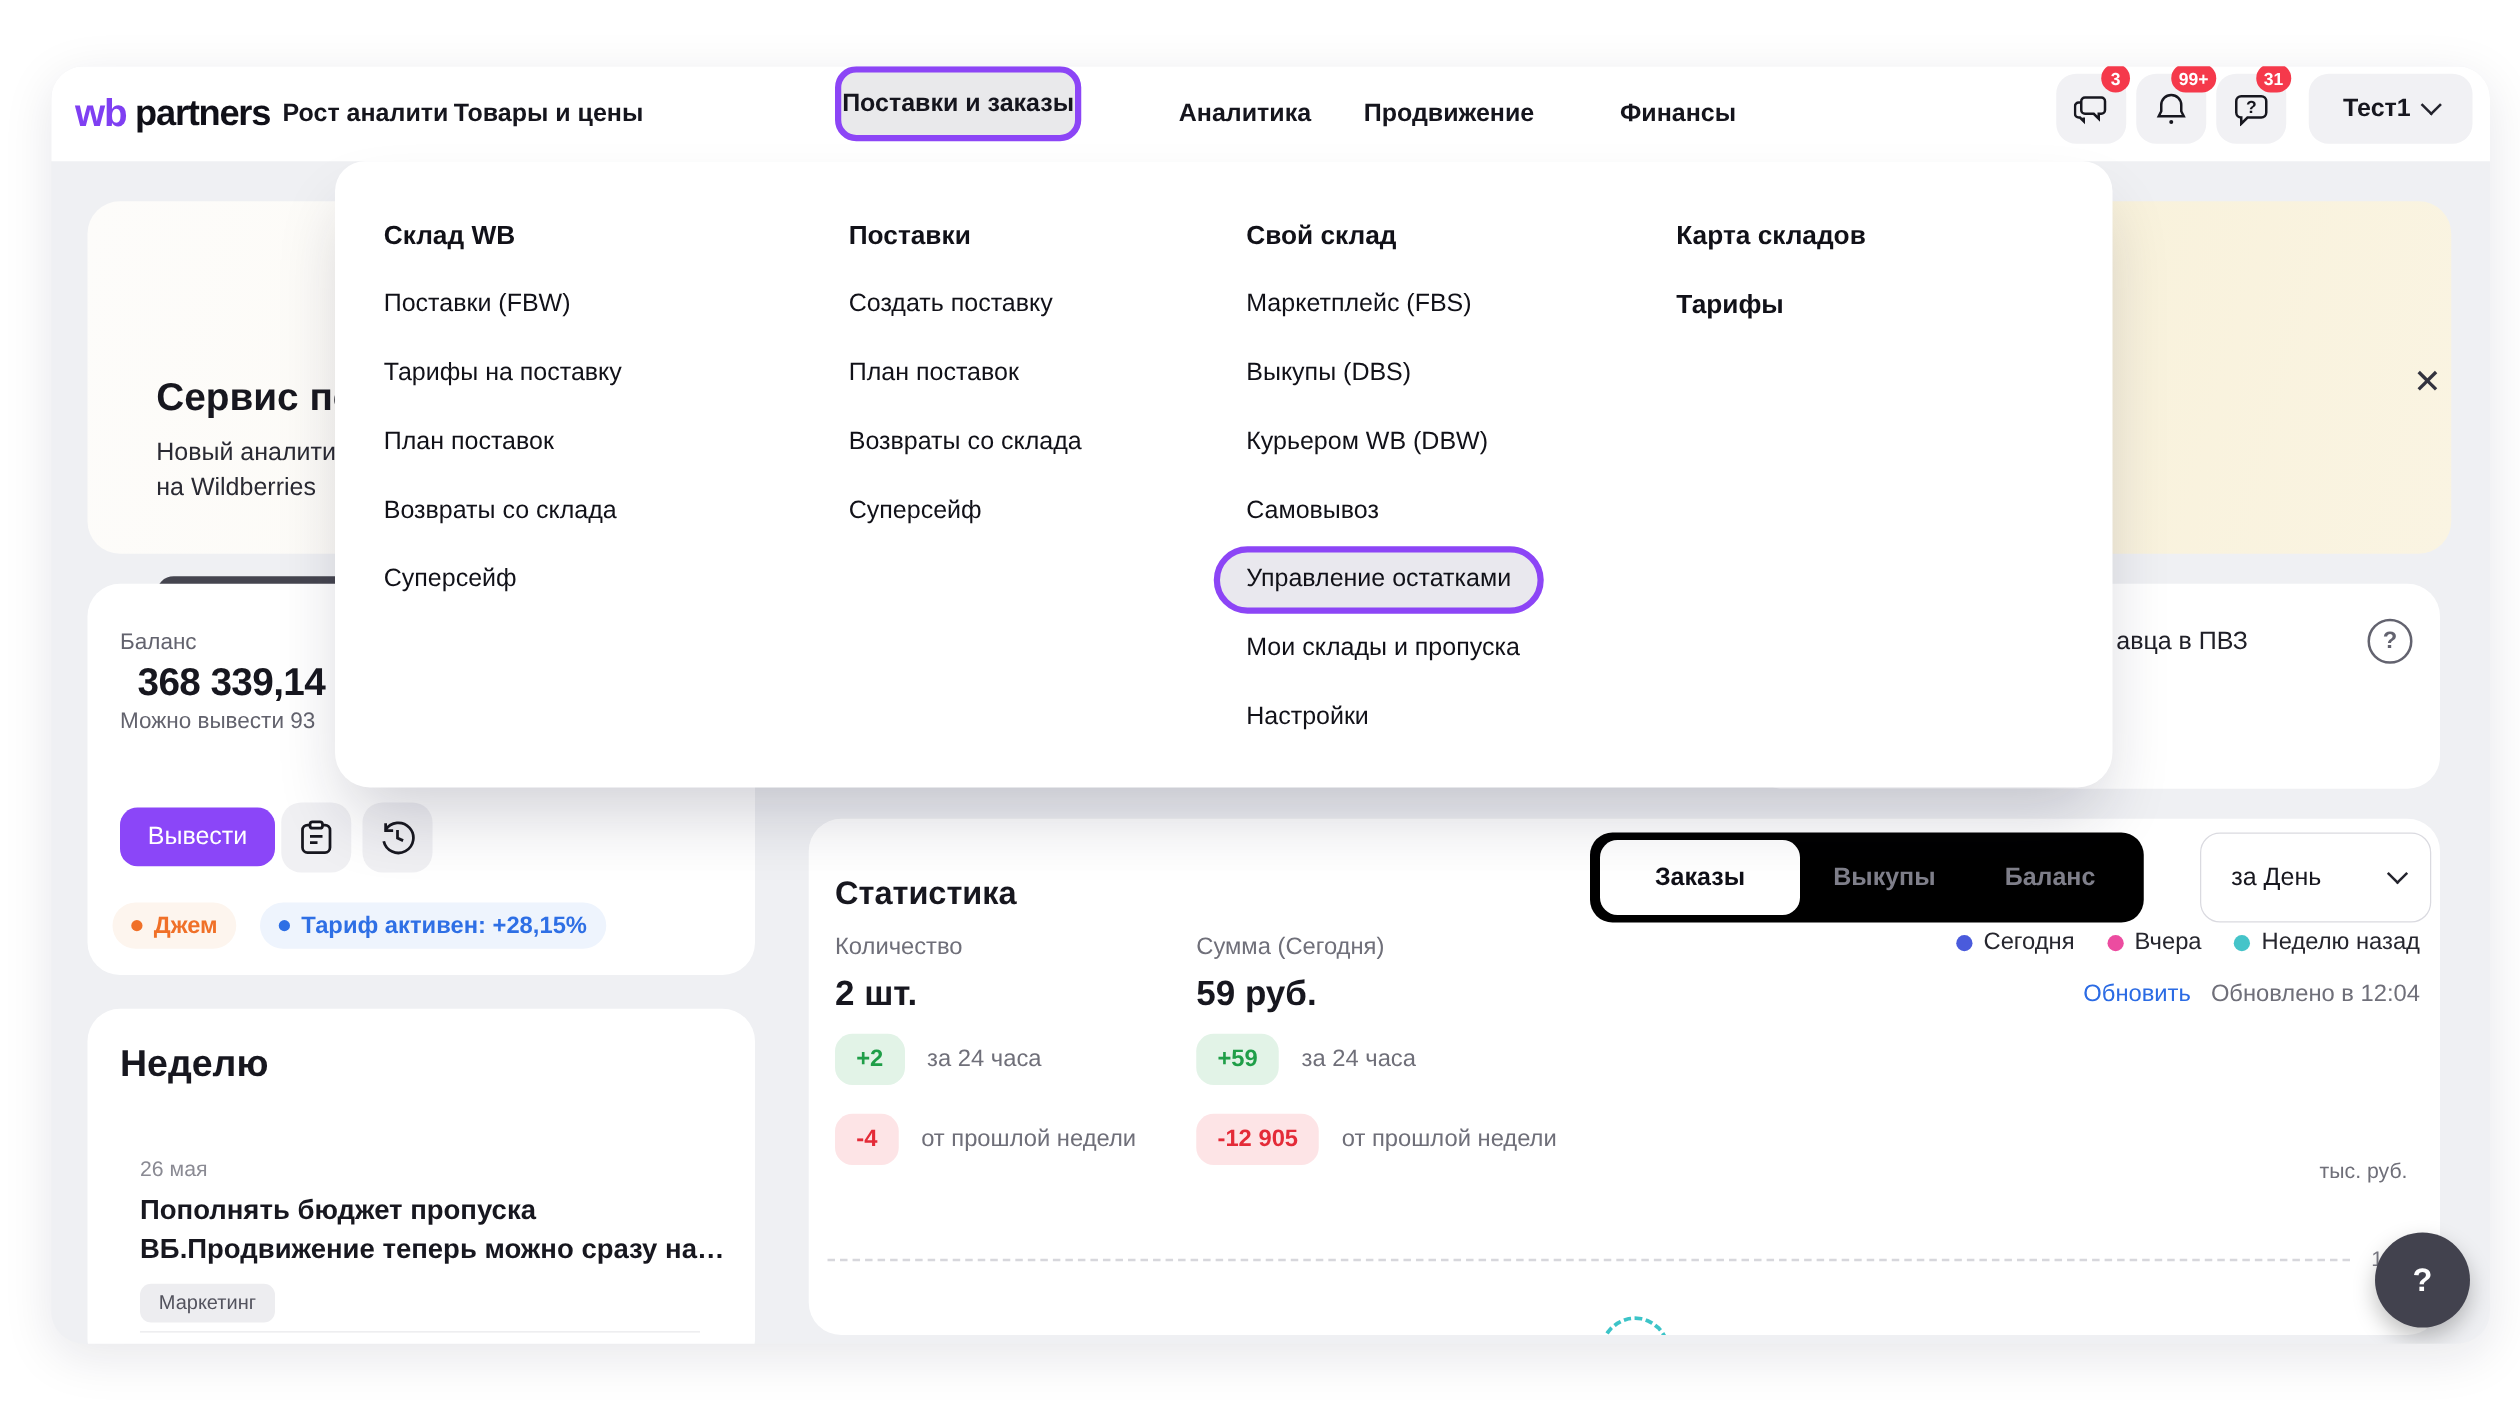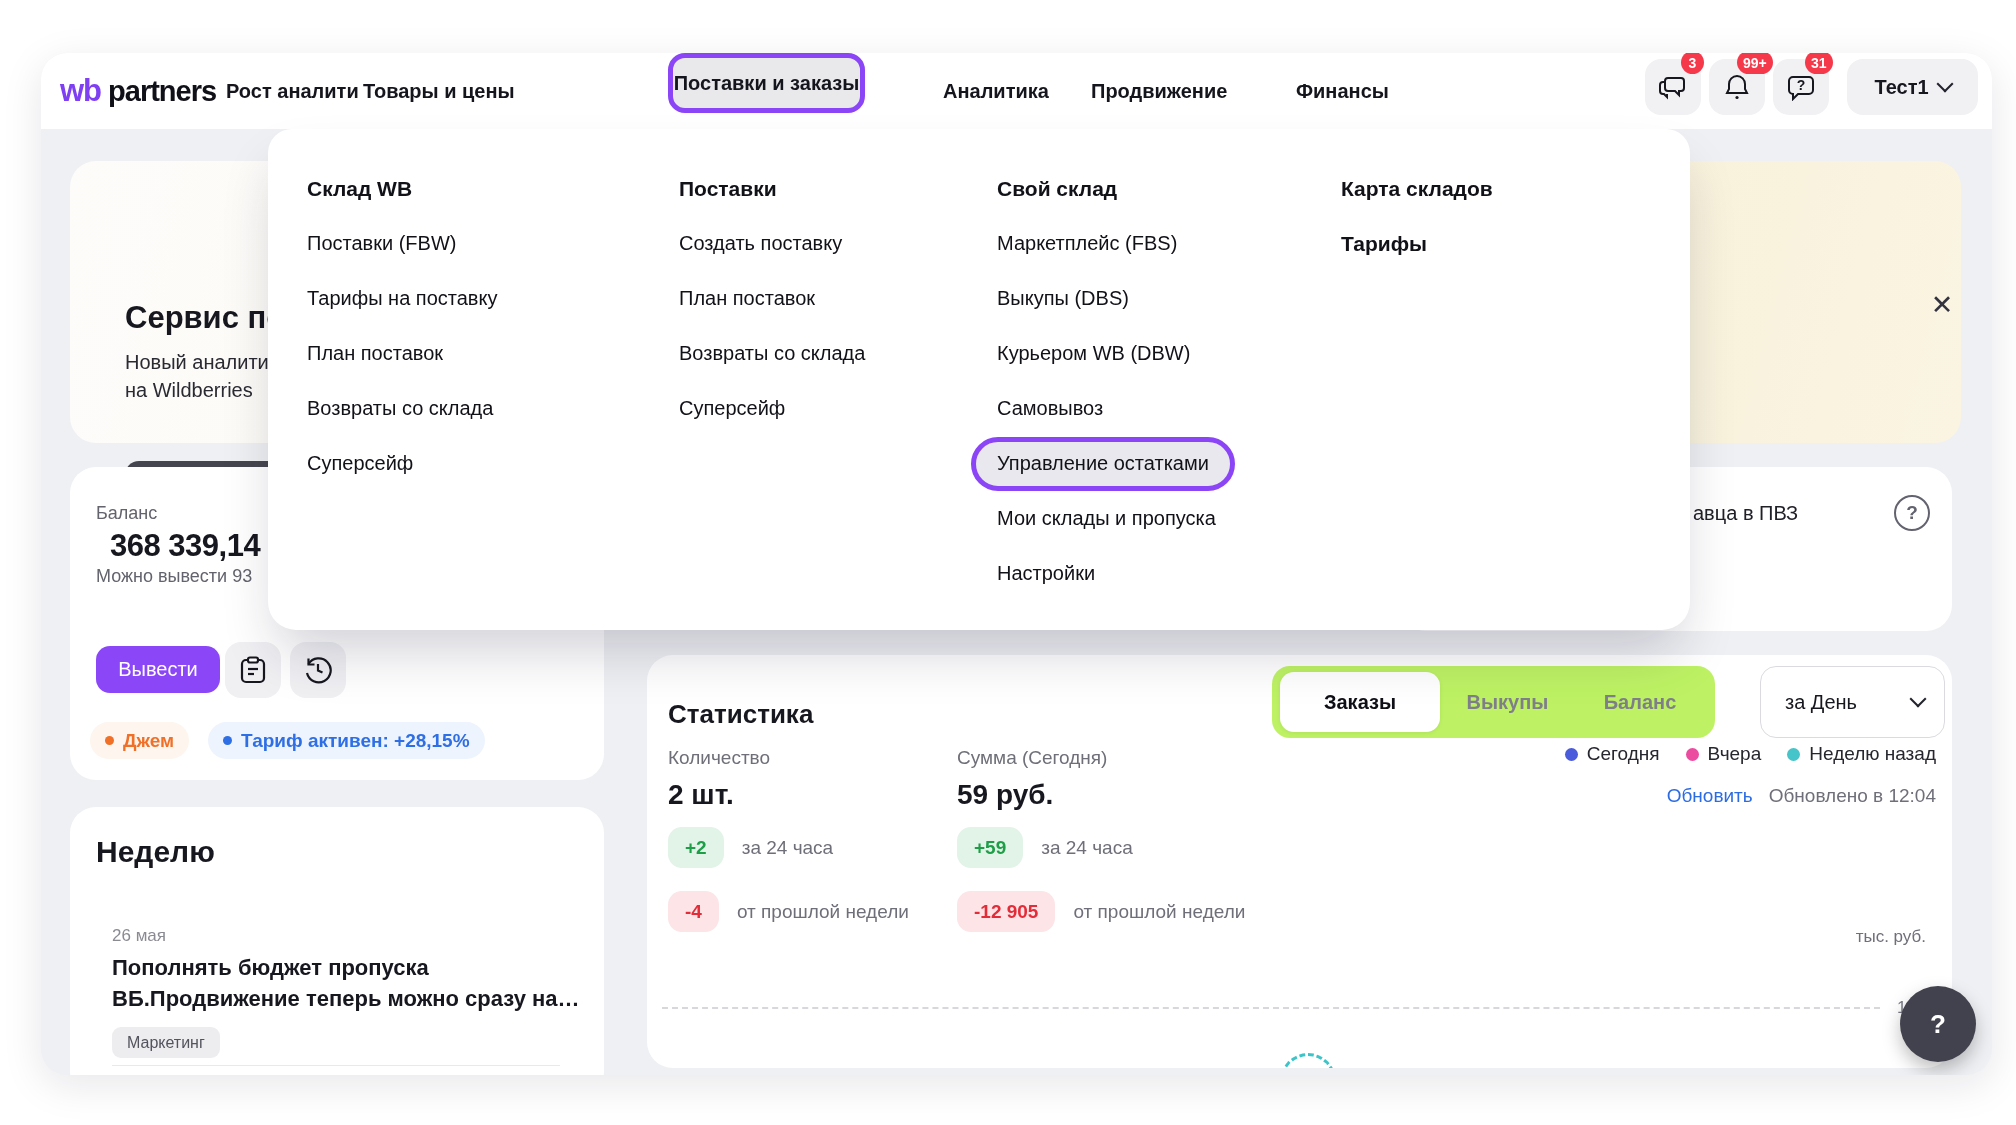--- a/index.html
+++ b/index.html
@@ -64,21 +64,21 @@
     border-radius:9px; font-size:16px; color:#53535e; display:flex; align-items:center; }
   .news-div { position:absolute; left:42px; top:258px; width:448px; border-top:1.5px solid #e9e9ec; }
   .pvz { left:1359px; top:414px; width:552px; height:164px; }
   .pvz-label { position:absolute; left:293px; top:35px; font-size:20px; color:#202028; }
   .pvz-help { position:absolute; left:494px; top:28px; width:36px; height:36px; border:2px solid #63636f;
     border-radius:50%; color:#63636f; font-size:19px; font-weight:700; display:flex; align-items:center;
     justify-content:center; cursor:pointer; }
   
   .stats { left:606px; top:602px; width:1305px; height:413px; overflow:hidden; }
   .stats-title { position:absolute; left:21px; top:44px; font-size:26px; font-weight:800; }
-  .seg { position:absolute; left:625px; top:11px; width:443px; height:72px; background:#bef264;
+  .seg { position:absolute; left:625px; top:11px; width:443px; height:72px; background:#000000;
     border-radius:18px; display:flex; align-items:center; padding:0 8px; }
   .seg .tab { font-size:20px; font-weight:700; color:#7f7f8a; cursor:pointer; text-align:center; }
   .seg .tab.active { width:160px; height:60px; background:#fff; border-radius:14px; color:#0f0f17;
     display:flex; align-items:center; justify-content:center; box-shadow:0 1px 4px rgba(0,0,0,.08); }
   .seg .tab.t2 { width:135px; } .seg .tab.t3 { width:130px; }
   .period { position:absolute; left:1113px; top:11px; width:185px; height:72px; background:#fff;
     border:1.5px solid #dadae0; border-radius:16px; display:flex; align-items:center;
     justify-content:space-between; padding:0 20px 0 24px; font-size:20px; cursor:pointer; }
   .metric-label { position:absolute; top:92px; font-size:19px; color:#6f6f79; }
   .metric-value { position:absolute; top:124px; font-size:28px; font-weight:800; }

